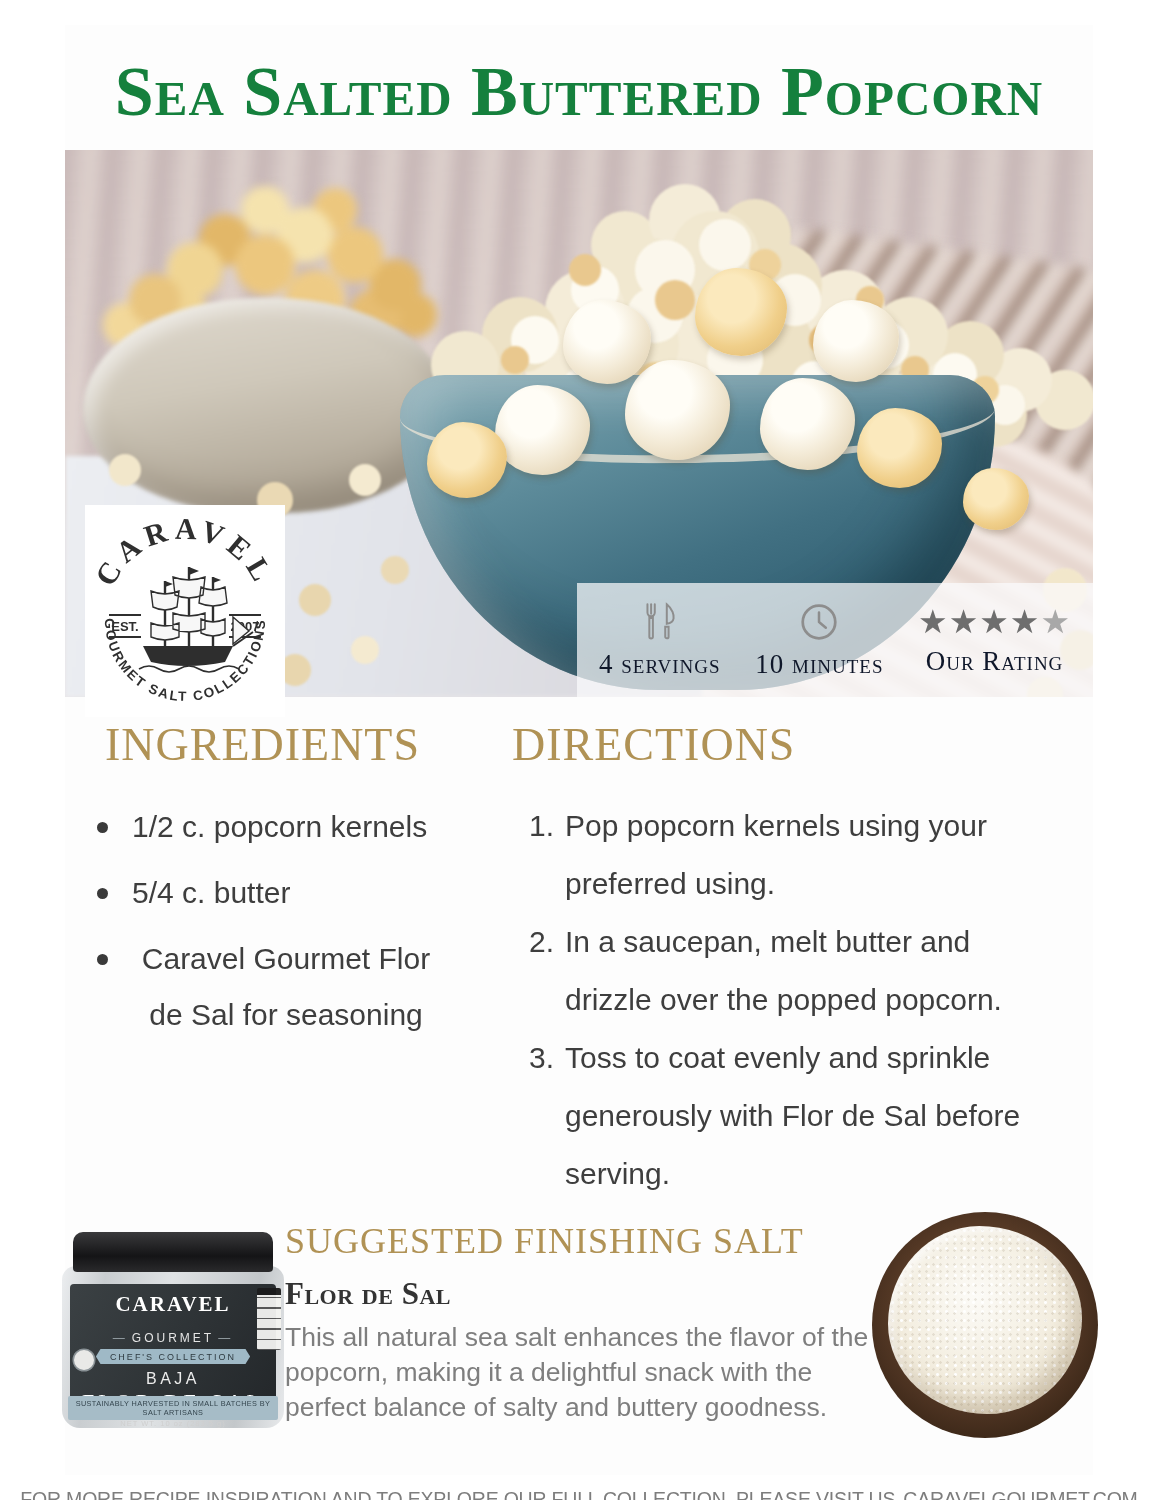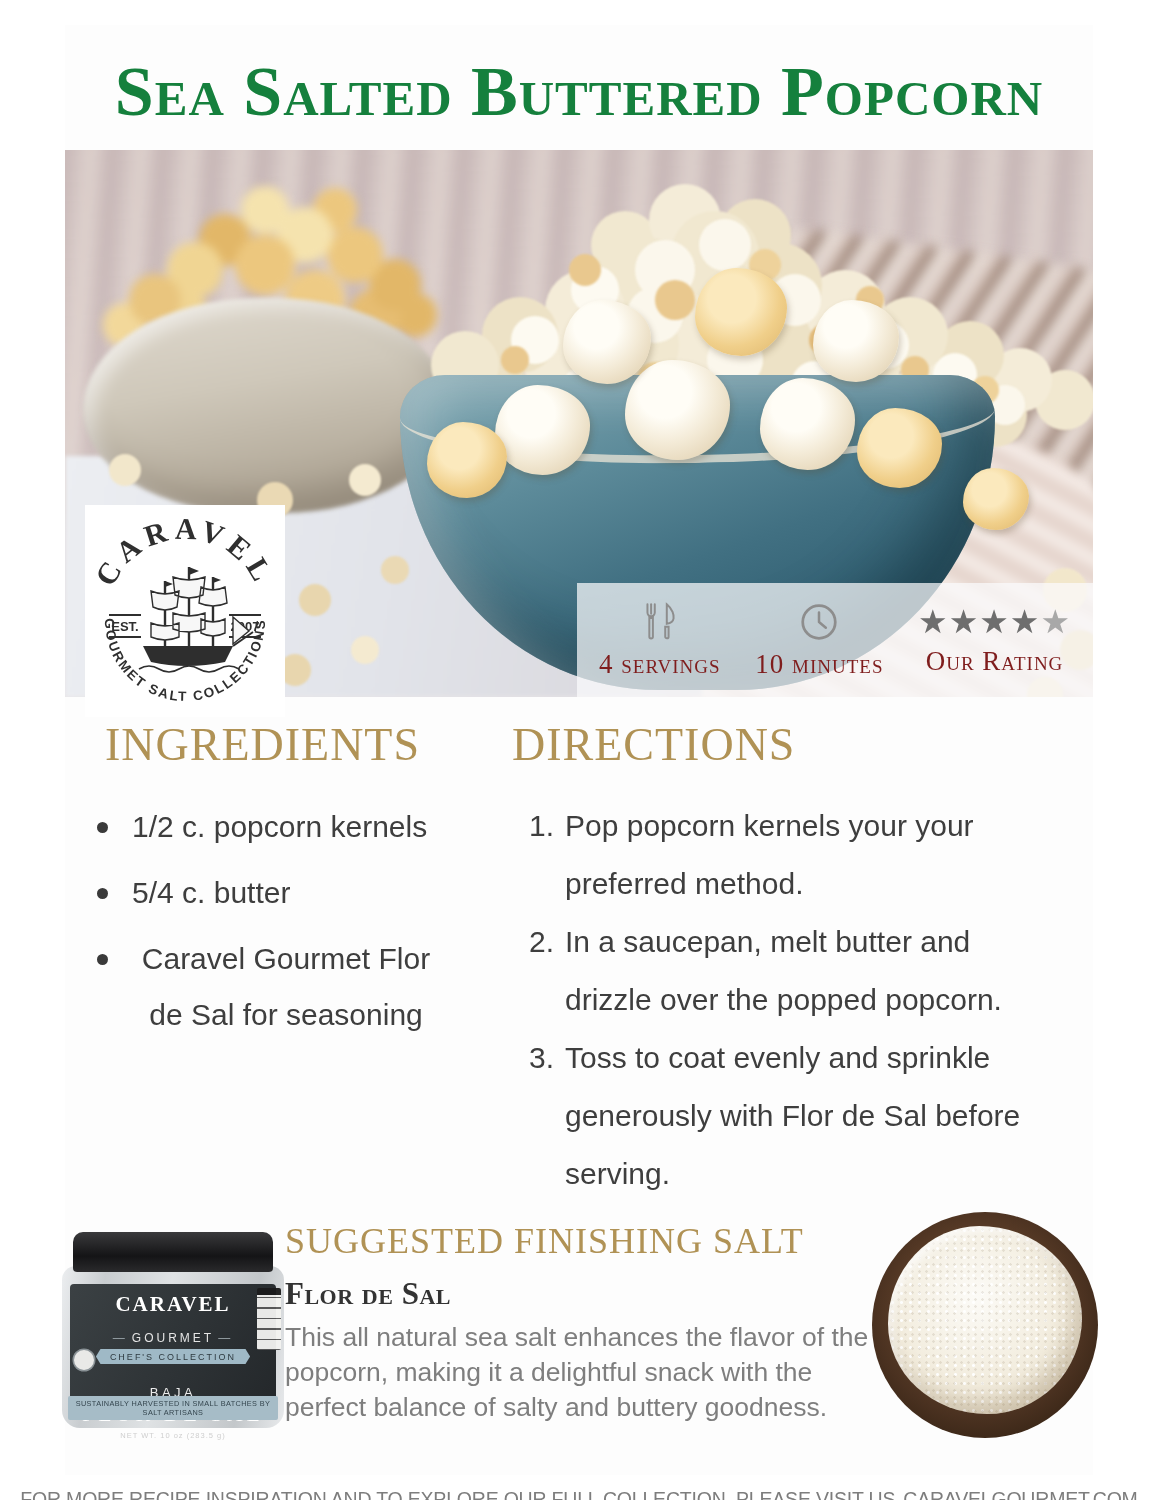--- a/index.html
+++ b/index.html
@@ -84,21 +84,21 @@
   
   .logo-box{position:absolute;left:85px;top:505px;width:200px;height:212px;background:#fff;z-index:7;}
   .logo-box svg{display:block;width:100%;height:100%;}
 
   
   .infobar{position:absolute;right:0;bottom:0;width:516px;height:114px;z-index:6;
       background:rgba(251,251,252,.72);display:flex;align-items:center;justify-content:space-between;
       padding:0 22px;box-sizing:border-box;}
   .info-col{display:flex;flex-direction:column;align-items:center;gap:6px;}
   .info-label{font-family:"Liberation Serif",serif;font-variant:small-caps;font-size:27px;
-      color:#7f1d1d;letter-spacing:1px;white-space:nowrap;}
+      color:#0f172a;letter-spacing:1px;white-space:nowrap;}
   .stars{font-family:"DejaVu Sans",sans-serif;font-size:33px;line-height:36px;letter-spacing:1px;white-space:nowrap;}
   .stars .filled{color:#6e6e6e;} .stars .empty{color:#a8a8a8;}
 
   
   .heading{font-family:"Liberation Serif",serif;font-weight:normal;color:#B09255;margin:0;}
   .col-heading{font-size:46px;letter-spacing:1px;}
   #ingredients{position:absolute;left:85px;top:718px;width:355px;text-align:center;}
   #directions{position:absolute;left:512px;top:718px;width:525px;}
   .ing-list{margin-top:28px;}
   .ing{display:flex;margin-bottom:10px;font-size:30px;line-height:56px;color:#3E3E3E;}
@@ -123,21 +123,21 @@
       background:linear-gradient(100deg,#eceef0 0%,#c9cdd0 18%,#dfe2e4 45%,#c3c7ca 80%,#e8eaec 100%);}
   .jar-label{position:absolute;top:52px;left:8px;right:8px;height:116px;border-radius:4px;
       background:linear-gradient(120deg,#3b4144,#2e3336 55%,#24282b),
                  repeating-radial-gradient(circle at 20% 30%,rgba(255,255,255,.05) 0 1px,transparent 1px 14px);
       color:#fff;text-align:center;padding-top:8px;box-sizing:border-box;}
   .jar-brand{font-family:"Liberation Serif",serif;font-size:21px;letter-spacing:2px;font-weight:bold;}
   .jar-sub{font-size:12px;letter-spacing:3px;color:#e4e4e4;margin-top:14px;}
   .jar-sub::before,.jar-sub::after{content:"—";margin:0 4px;color:#9aa5aa;}
   .chef-band{display:inline-block;background:#9fb9c6;color:#2e3a40;font-size:9px;letter-spacing:2px;
       padding:2.5px 14px;margin-top:4px;clip-path:polygon(0 50%,3% 0,97% 0,100% 50%,97% 100%,3% 100%);}
-  .jar-variety{font-size:13px;letter-spacing:3.5px;margin-top:21px;color:#ececec;}
+  .jar-variety{font-size:16px;letter-spacing:3.5px;margin-top:6px;color:#ececec;}
   .jar-name{font-family:"Liberation Serif",serif;font-size:22px;letter-spacing:4px;margin-top:1px;}
   .jar-netwt{font-size:7.5px;letter-spacing:1px;color:#cfcfcf;margin-top:4px;}
   .jar-banner{position:absolute;bottom:8px;left:6px;right:6px;background:#a6bcc7;color:#35464f;
       font-size:7.3px;letter-spacing:.4px;text-align:center;padding:3px 2px;border-radius:2px;}
   .jar-badge{position:absolute;left:12px;top:118px;width:20px;height:20px;border-radius:50%;
       background:#e9e9e7;box-shadow:0 0 0 1.5px #8a9296;}
   .jar-nutri{position:absolute;right:3px;top:56px;width:24px;height:62px;border-radius:2px;background:#f4f4f1;
       background-image:linear-gradient(#1c1c1c 0 7px,transparent 7px),
         repeating-linear-gradient(180deg,transparent 0 9px,#5a5a5a 9px 10.5px);opacity:.95;}
 
@@ -269,21 +269,21 @@
           <span>Caravel Gourmet Flor de Sal for seasoning</span>
         </div>
     </div>
   </section>
 
   <section id="directions">
     <h2 class="heading col-heading">DIRECTIONS</h2>
     <div class="dir-list">
       <div class="step">
           <span class="num">1.</span>
-          <span class="txt">Pop popcorn kernels your your preferred method.</span>
+          <span class="txt">Pop popcorn kernels using your preferred using.</span>
         </div>
       <div class="step">
           <span class="num">2.</span>
           <span class="txt">In a saucepan, melt butter and drizzle over the popped popcorn.</span>
         </div>
       <div class="step">
           <span class="num">3.</span>
           <span class="txt">Toss to coat evenly and sprinkle generously with Flor de Sal before serving.</span>
         </div>
     </div>

